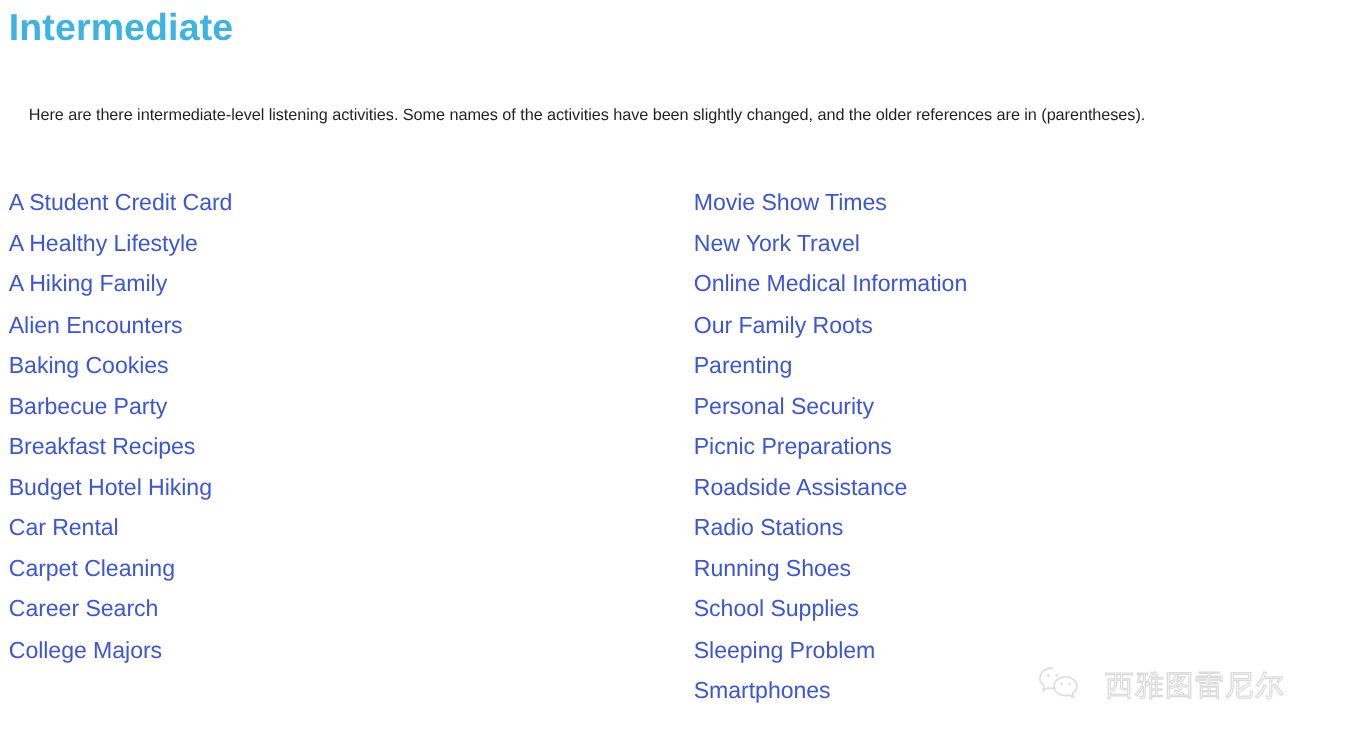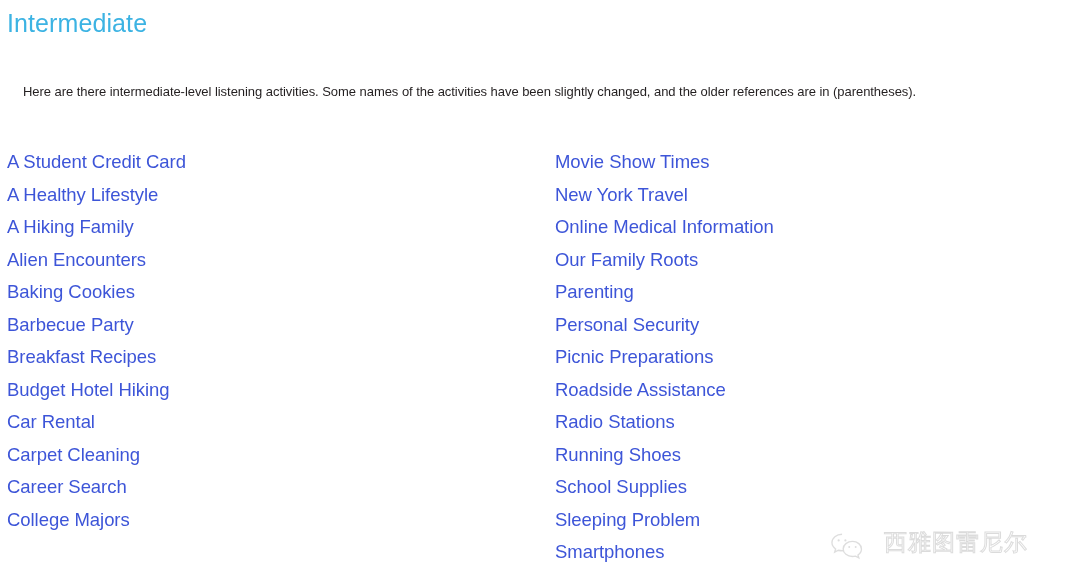--- a/index.html
+++ b/index.html
@@ -25,22 +25,22 @@
     height: 583px;
     overflow: hidden;
   }
 
   
   .page-title {
     position: absolute;
     left: 7px;
     top: 2px;
     margin: 0;
-    font-size: 25px;
-    font-weight: 400;
+    font-size: 30px;
+    font-weight: 700;
     line-height: 42px;
     letter-spacing: 0.1px;
     color: #3cb3e3;
     white-space: nowrap;
   }
 
   
   .intro {
     position: absolute;
     left: 7px;
@@ -86,21 +86,21 @@
     letter-spacing: -0.05px;
     cursor: pointer;
   }
 
   
   .watermark {
     position: absolute;
     right: 52px;
     bottom: 22px;
     display: flex;
-    align-items: flex-start;
+    align-items: flex-end;
     gap: 20px;
     opacity: 0.5;
     pointer-events: none;
     user-select: none;
   }
   .watermark-icon {
     width: 34px;
     height: 30px;
     flex: none;
     display: block;

